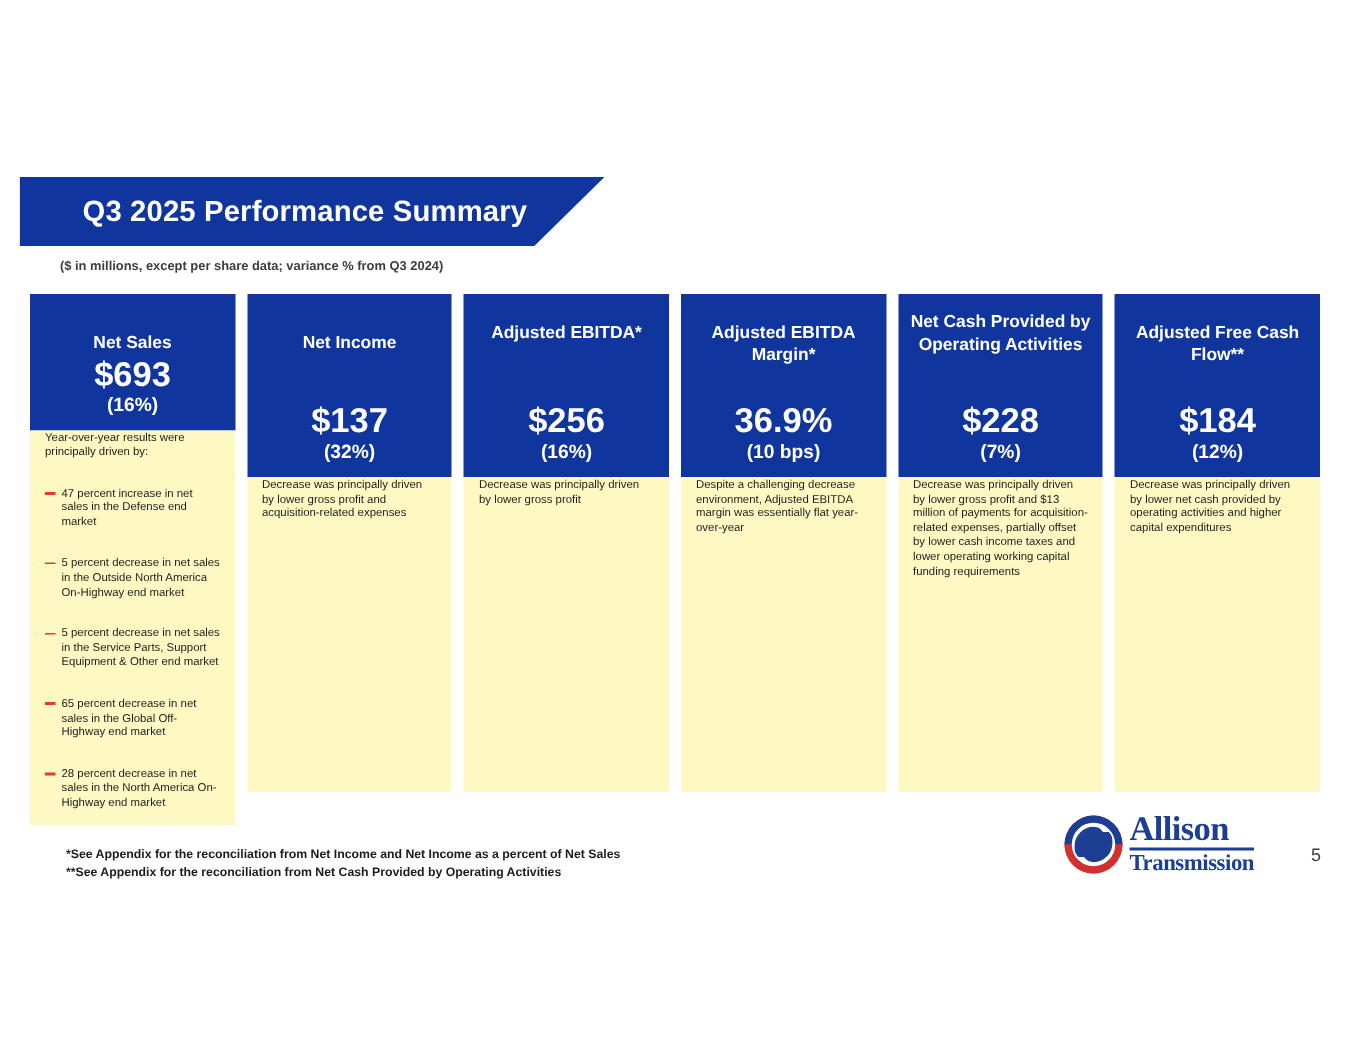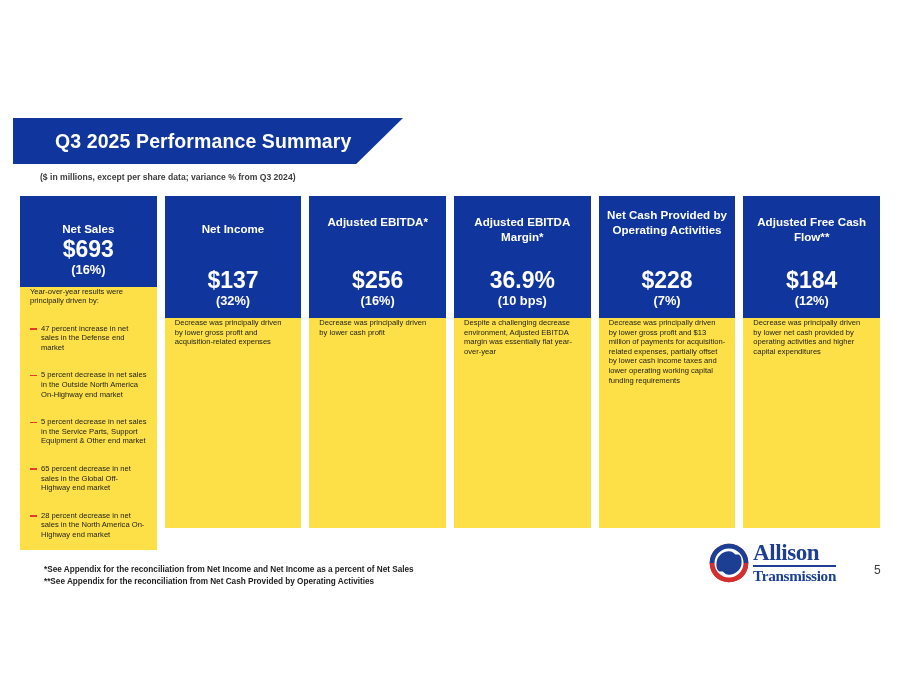--- a/index.html
+++ b/index.html
@@ -96,21 +96,21 @@
     margin-top: auto;
   }
   .card-change {
     font-size: 12.8px;
     font-weight: bold;
     text-align: center;
     line-height: 15px;
     padding-bottom: 10px;
   }
   .card-body {
-    background: #fde047;
+    background: #fef9c3;
     flex: 1 1 auto;
     padding: 0 10px 10px 10px;
     box-sizing: border-box;
   }
   .body-text {
     font-size: 7.6px;
     line-height: 9.6px;
     color: #1c1c1c;
   }
   .bullets {
@@ -237,21 +237,21 @@
       </div>
     </div>
 
     <div class="card">
       <div class="card-header">
         <div class="card-label two-line">Adjusted EBITDA*</div>
         <div class="card-value">$256</div>
         <div class="card-change">(16%)</div>
       </div>
       <div class="card-body">
-        <div class="body-text">Decrease was principally driven by lower cash profit</div>
+        <div class="body-text">Decrease was principally driven by lower gross profit</div>
       </div>
     </div>
 
     <div class="card">
       <div class="card-header">
         <div class="card-label two-line">Adjusted EBITDA Margin*</div>
         <div class="card-value">36.9%</div>
         <div class="card-change">(10 bps)</div>
       </div>
       <div class="card-body">

